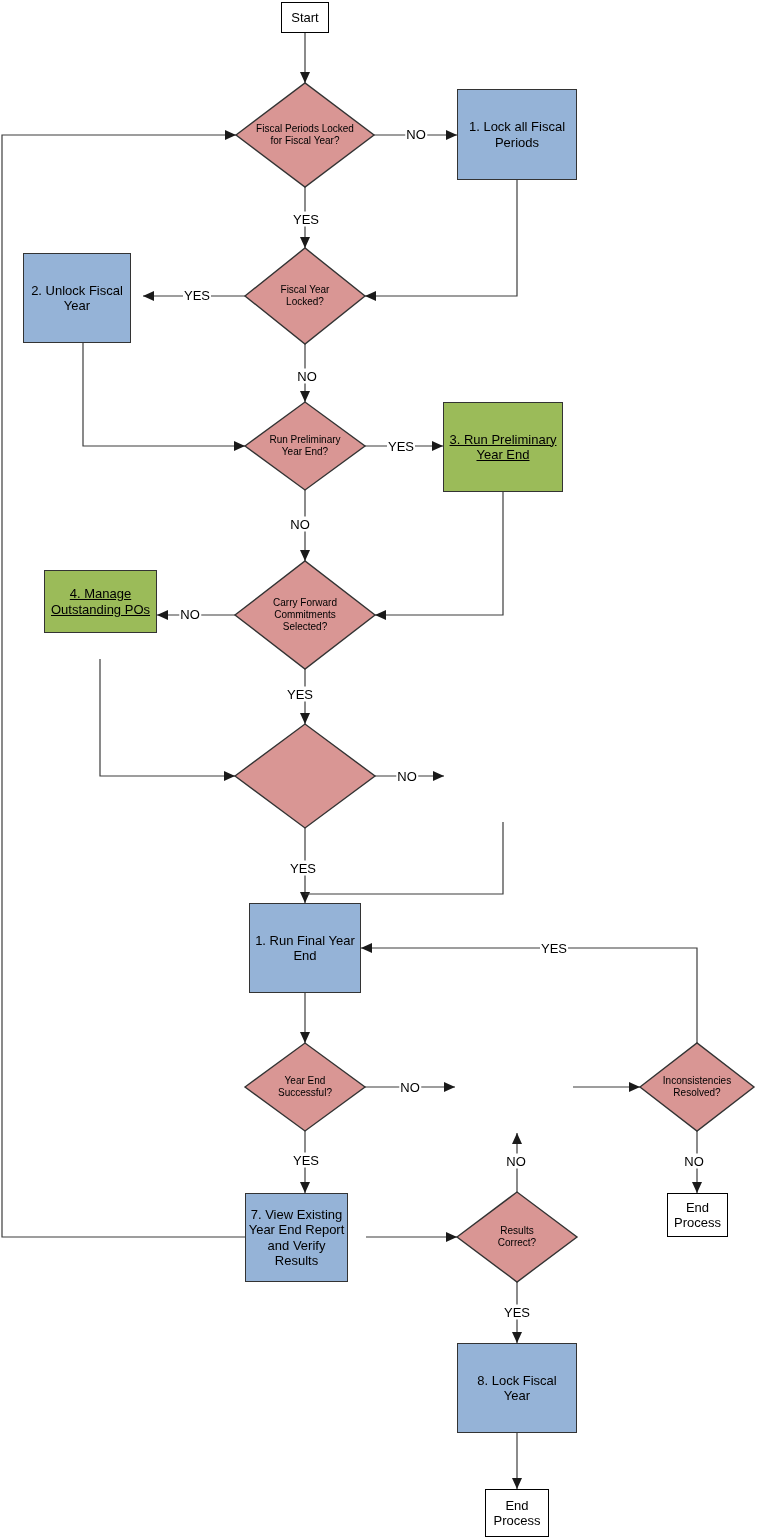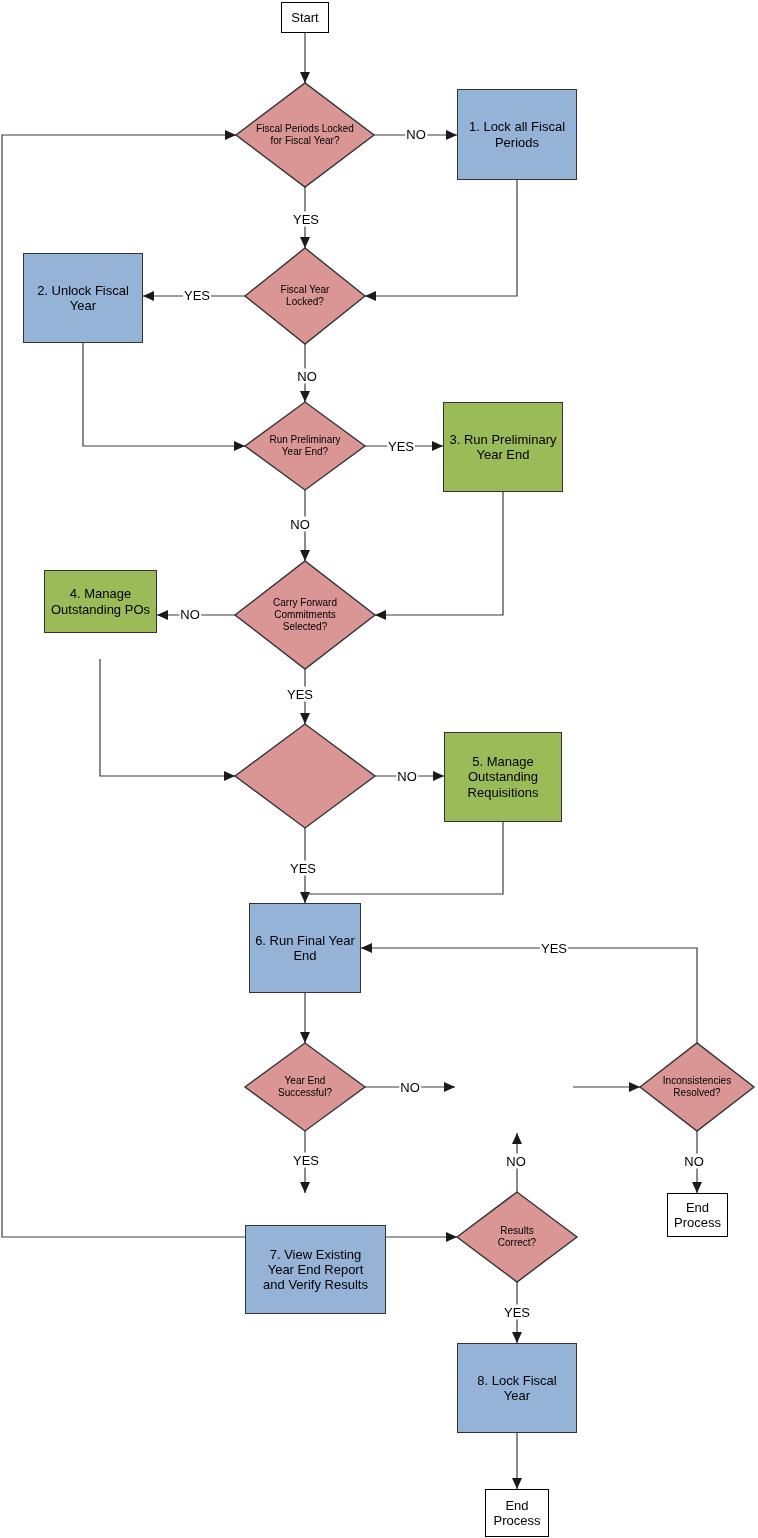--- a/index.html
+++ b/index.html
@@ -9,21 +9,21 @@
   }
   svg.layer{position:absolute;left:0;top:0;z-index:1;}
   .edge{fill:none;stroke:var(--connector,#3d3d3d);stroke-width:1.2;}
   .diamond{fill:var(--decision-fill,#d99694);stroke:var(--border,#333333);stroke-width:1.4;}
   .node{
     position:absolute;z-index:2;display:flex;align-items:center;justify-content:center;
     text-align:center;font-size:13px;line-height:1.18;box-sizing:border-box;
   }
   .process{border:1.5px solid var(--border,#333333);}
   .blue{background:var(--process-blue-fill,#95b3d7);}
-  .green{background:var(--process-green-fill,#9bbb59);}
+  .green{background:var(--process-green-fill,#9bbb59);text-decoration:underline;}
   .terminator{background:var(--terminator-fill,#ffffff);border:1.2px solid #000;}
   .dtext{
     position:absolute;z-index:2;transform:translate(-50%,-50%);
     text-align:center;font-size:10px;line-height:1.18;
   }
   .elabel{
     position:absolute;z-index:3;transform:translate(-50%,-50%);
     font-size:13px;background:#fff;padding:0 1px;white-space:nowrap;
   }
 </style>
@@ -78,46 +78,43 @@
   </svg>
 
   <div class="node terminator" style="left:281px;top:2px;width:48px;height:31px">
     <span>Start</span>
   </div>
 
   <div class="node process blue" style="left:457px;top:89px;width:120px;height:91px">
     <span style="width:112px">1. Lock all Fiscal Periods</span>
   </div>
 
-  <div class="node process blue" style="left:23px;top:253px;width:120px;height:90px">
+  <div class="node process blue" style="left:23px;top:253px;width:108px;height:90px">
     <span style="width:105px">2. Unlock Fiscal Year</span>
   </div>
 
   <div class="node process green" style="left:443px;top:402px;width:120px;height:90px">
     <span style="width:116px">3. Run Preliminary Year End</span>
   </div>
 
   <div class="node process green" style="left:44px;top:570px;width:113px;height:63px">
     <span style="width:105px">4. Manage Outstanding POs</span>
   </div>
 
-  <div class="node process green" style="left:444px;top:732px;width:118px;height:90px">
-    <span style="width:90px">5. Manage Outstanding Requisitions</span>
-  </div>
 
   <div class="node process blue" style="left:249px;top:903px;width:112px;height:90px">
-    <span style="width:105px">6. Run Final Year End</span>
+    <span style="width:105px">1. Run Final Year End</span>
   </div>
 
 
   <div class="node terminator" style="left:667px;top:1193px;width:61px;height:44px">
     <span style="width:55px">End Process</span>
   </div>
 
-  <div class="node process blue" style="left:245px;top:1225px;width:141px;height:89px">
+  <div class="node process blue" style="left:245px;top:1193px;width:103px;height:89px">
     <span style="width:112px">7. View Existing Year End Report and Verify Results</span>
   </div>
 
   <div class="node process blue" style="left:457px;top:1343px;width:120px;height:90px">
     <span style="width:90px">8. Lock Fiscal Year</span>
   </div>
 
   <div class="node terminator" style="left:485px;top:1489px;width:64px;height:48px">
     <span style="width:55px">End Process</span>
   </div>

